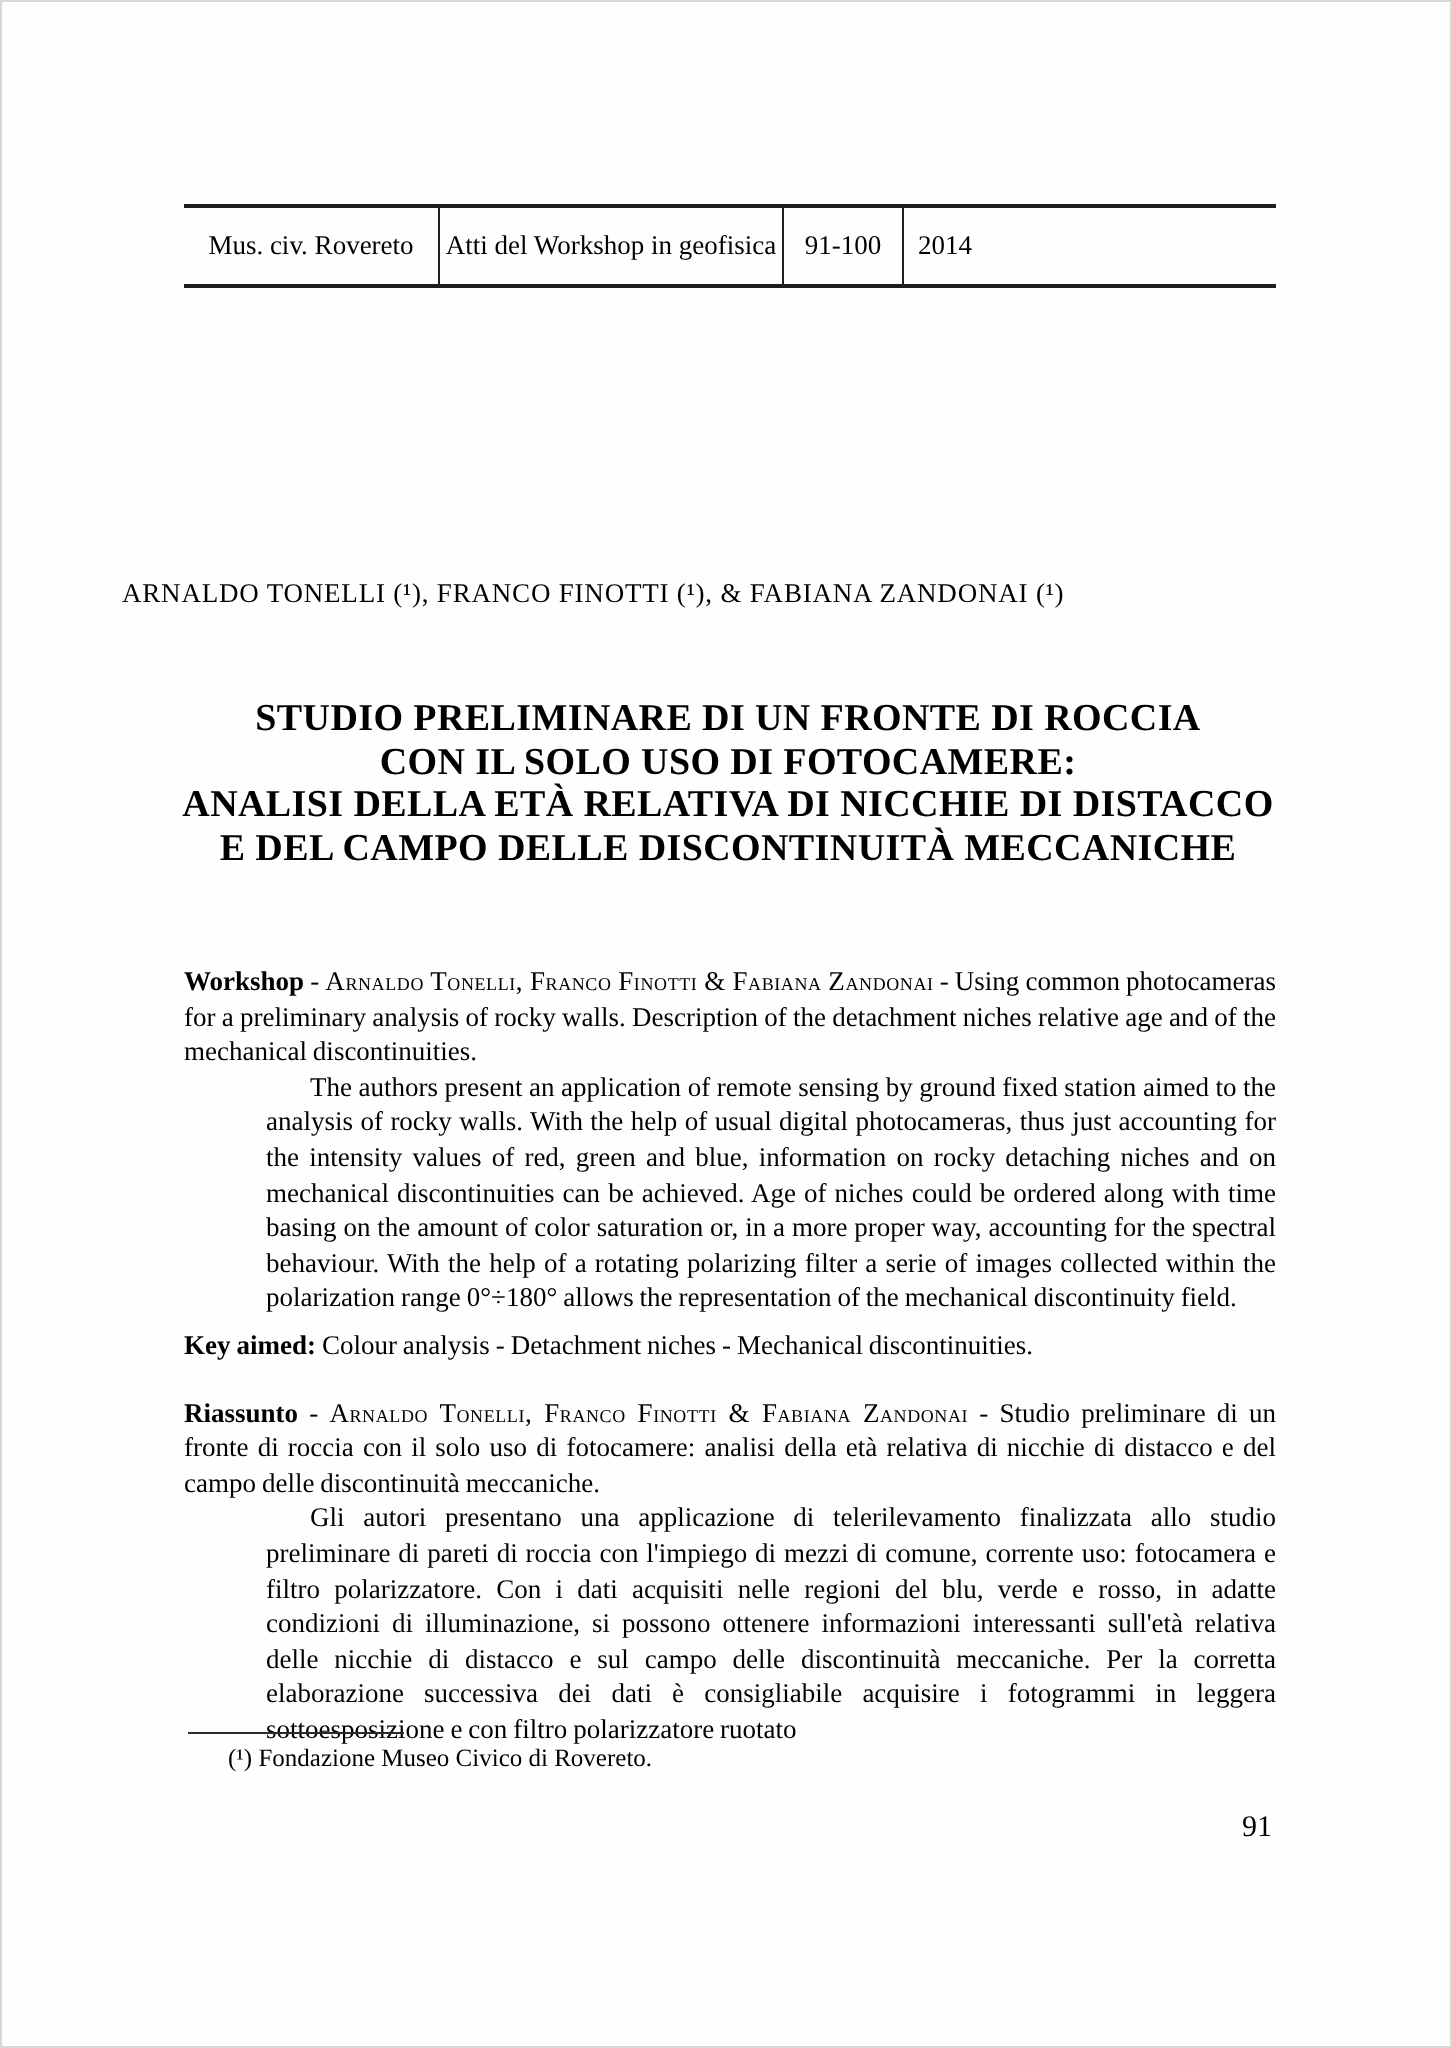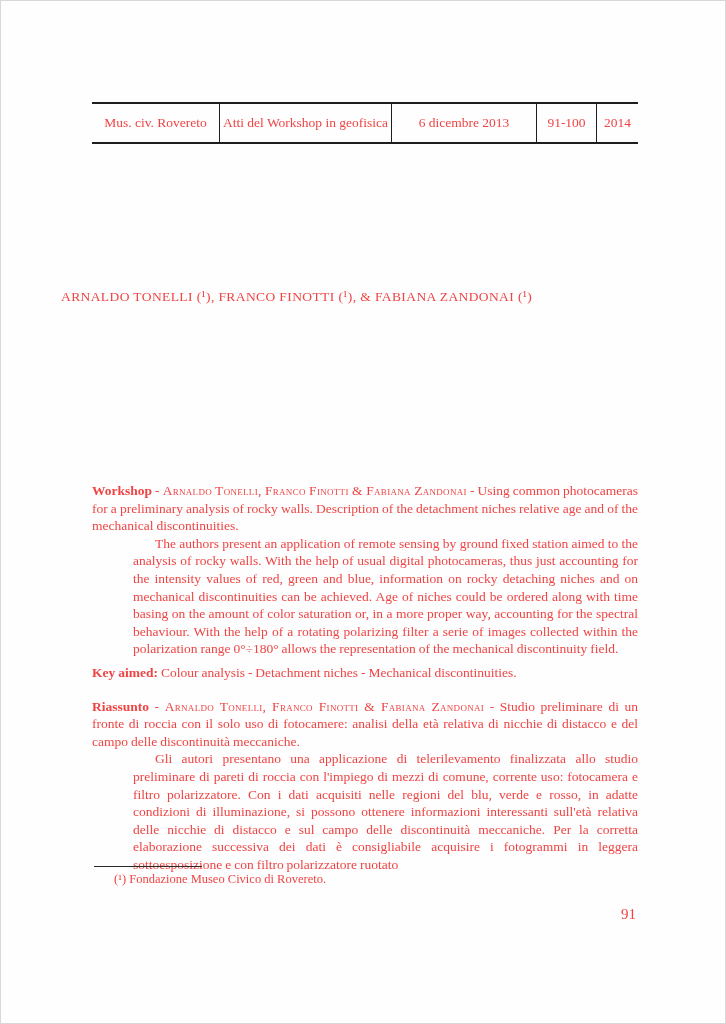--- a/index.html
+++ b/index.html
@@ -10,21 +10,21 @@
   .page {
     position: relative;
     width: 726px;
     height: 1024px;
     margin: 0;
     background: #fefefe;
     border: 1px solid #d8d8d8;
     box-sizing: border-box;
     overflow: hidden;
     font-family: "Liberation Serif", "DejaVu Serif", serif;
-    color: #ef4444;
+    color: #000000;
   }
 
   
   .journal-header {
     position: absolute;
     left: 91px;
     top: 101px;
     width: 546px;
     height: 38px;
     display: flex;
@@ -111,27 +111,32 @@
   }
 </style>
 </head>
 <body>
 
 <div class="page">
 
   <div class="journal-header">
     <div class="jh-cell jh-c0">Mus. civ. Rovereto</div>
     <div class="jh-cell jh-c1">Atti del Workshop in geofisica</div>
-    <div class="jh-cell jh-c2">6 dicembre 2013</div>
     <div class="jh-cell jh-c3">91-100</div>
     <div class="jh-cell jh-c4">2014</div>
   </div>
 
   <div class="authors-line">ARNALDO TONELLI (¹), FRANCO FINOTTI (¹), &amp; FABIANA ZANDONAI (¹)</div>
 
+  <div class="paper-title">
+    <div>STUDIO PRELIMINARE DI UN FRONTE DI ROCCIA</div>
+    <div>CON IL SOLO USO DI FOTOCAMERE:</div>
+    <div>ANALISI DELLA ETÀ RELATIVA DI NICCHIE DI DISTACCO</div>
+    <div>E DEL CAMPO DELLE DISCONTINUITÀ MECCANICHE</div>
+  </div>
 
   <div class="content">
     <p class="abstract-lead"><span class="seg bold">Workshop</span><span class="seg normal"> - </span><span class="seg smallcaps">Arnaldo Tonelli, Franco Finotti &amp; Fabiana Zandonai</span><span class="seg normal"> - Using common photocameras for a preliminary analysis of rocky walls. Description of the detachment niches relative age and of the mechanical discontinuities.</span></p>
     <p class="indented">The authors present an application of remote sensing by ground fixed station aimed to the analysis of rocky walls. With the help of usual digital photocameras, thus just accounting for the intensity values of red, green and blue, information on rocky detaching niches and on mechanical discontinuities can be achieved. Age of niches could be ordered along with time basing on the amount of color saturation or, in a more proper way, accounting for the spectral behaviour. With the help of a rotating polarizing filter a serie of images collected within the polarization range 0°÷180° allows the representation of the mechanical discontinuity field.</p>
     <p class="keywords-line"><span class="seg bold">Key aimed:</span><span class="seg normal"> Colour analysis - Detachment niches - Mechanical discontinuities.</span></p>
     <p class="riassunto-lead"><span class="seg bold">Riassunto</span><span class="seg normal"> - </span><span class="seg smallcaps">Arnaldo Tonelli, Franco Finotti &amp; Fabiana Zandonai</span><span class="seg normal"> - Studio preliminare di un fronte di roccia con il solo uso di fotocamere: analisi della età relativa di nicchie di distacco e del campo delle discontinuità meccaniche.</span></p>
     <p class="indented">Gli autori presentano una applicazione di telerilevamento finalizzata allo studio preliminare di pareti di roccia con l'impiego di mezzi di comune, corrente uso: fotocamera e filtro polarizzatore. Con i dati acquisiti nelle regioni del blu, verde e rosso, in adatte condizioni di illuminazione, si possono ottenere informazioni interessanti sull'età relativa delle nicchie di distacco e sul campo delle discontinuità meccaniche. Per la corretta elaborazione successiva dei dati è consigliabile acquisire i fotogrammi in leggera sottoesposizione e con filtro polarizzatore ruotato</p>
   </div>
 
   <div class="footnote-rule"></div>

